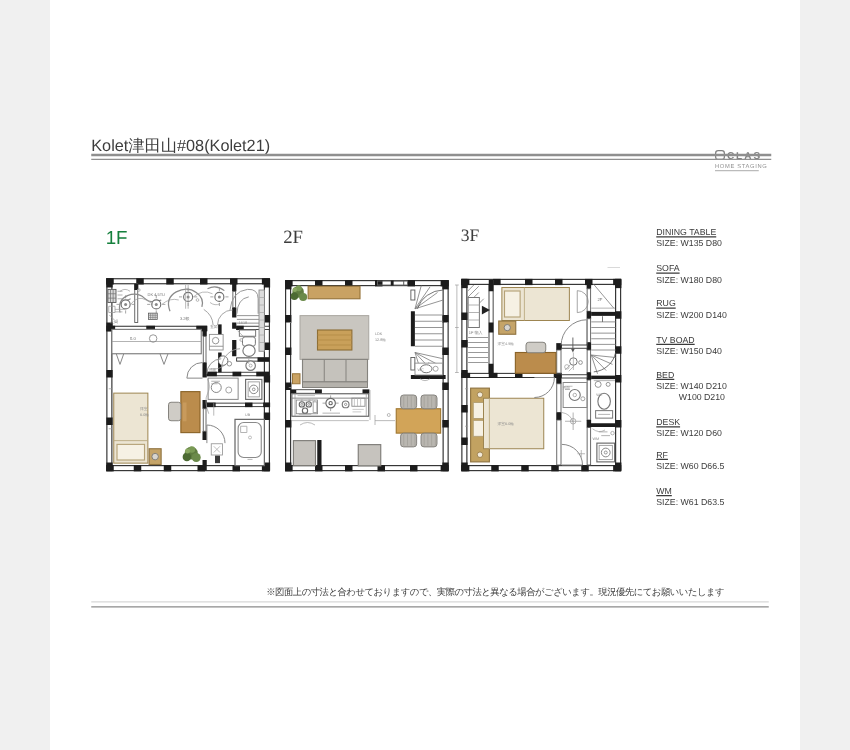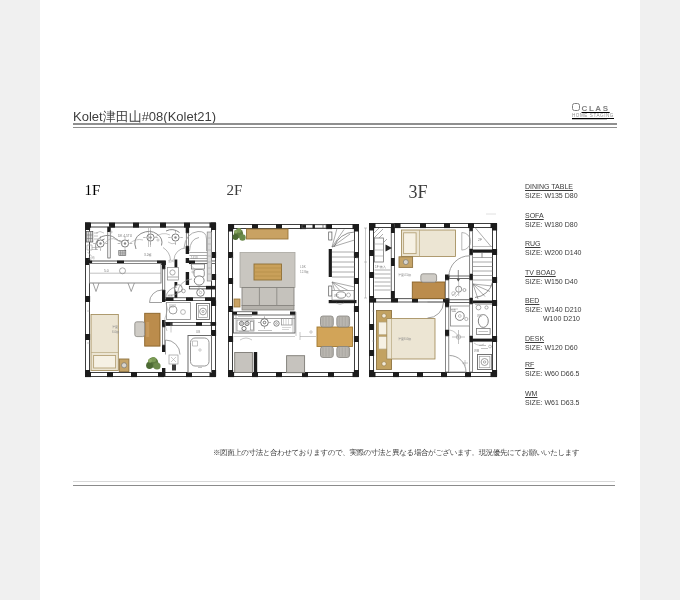--- a/index.html
+++ b/index.html
@@ -7,54 +7,54 @@
   #page{position:absolute;left:40px;top:0;width:600px;height:600px;background:#ffffff;}
   .abs{position:absolute;}
 </style>
 </head>
 <body>
 
 <div id="page"></div>
 
 <div class="abs" style="left:73px;top:108px;font-size:13px;color:#3d3d3d;">Kolet津田山#08(Kolet21)</div>
 
-<div class="abs" style="left:572px;top:103px;width:60px;text-align:left;text-decoration:underline;">
+<div class="abs" style="left:572px;top:120px;width:60px;text-align:left;">
   <div style="font-size:8px;font-weight:bold;color:#808080;letter-spacing:1.6px;line-height:8px;white-space:nowrap;"><span style="display:inline-block;width:5.5px;height:5.5px;border:1.4px solid #808080;border-radius:2.5px;margin-right:2px;"></span>CLAS</div>
   <div style="font-size:4.6px;color:#909090;letter-spacing:0.55px;line-height:6px;white-space:nowrap;border-bottom:0.5px solid #bbb;width:35px;">HOME STAGING</div>
 </div>
 
 <div class="abs" style="left:73px;top:123px;width:543.5px;height:1.5px;background:#8f8f8f;"></div>
 <div class="abs" style="left:73px;top:126.6px;width:543.5px;height:1.5px;background:#8f8f8f;"></div>
 
-<div class="abs" style="left:84.5px;top:181.5px;font-size:15px;color:#000000;font-family:Liberation Serif, serif;">1F</div>
+<div class="abs" style="left:84.5px;top:181.5px;font-size:15px;color:#15803d;font-family:Liberation Sans, sans-serif;">1F</div>
 
 <div class="abs" style="left:226.5px;top:181.5px;font-size:15px;color:#3c3c3c;font-family:'Liberation Serif',serif;">2F</div>
 
-<div class="abs" style="left:368.5px;top:181.5px;font-size:18px;color:#3c3c3c;font-family:'Liberation Serif',serif;margin-left:40px;">3F</div>
+<div class="abs" style="left:368.5px;top:181.5px;font-size:14px;color:#3c3c3c;font-family:'Liberation Serif',serif;">3F</div>
 
 <div class="abs" style="left:525px;top:182px;font-size:7px;line-height:9px;color:#3b3b3b;">
 
   <div style="margin-bottom:10.5px;"><span style="text-decoration:underline;">DINING TABLE</span><br>SIZE: W135 D80</div>
 
   <div style="margin-bottom:10.5px;"><span style="text-decoration:underline;">SOFA</span><br>SIZE: W180 D80</div>
 
   <div style="margin-bottom:10.5px;"><span style="text-decoration:underline;">RUG</span><br>SIZE: W200 D140</div>
 
   <div style="margin-bottom:10.5px;"><span style="text-decoration:underline;">TV BOAD</span><br>SIZE: W150 D40</div>
 
   <div style="margin-bottom:10.5px;"><span style="text-decoration:underline;">BED</span><br>SIZE: W140 D210<br><span style="margin-left:18px;">W100 D210</span></div>
 
   <div style="margin-bottom:8.5px;"><span style="text-decoration:underline;">DESK</span><br>SIZE: W120 D60</div>
 
   <div style="margin-bottom:10.5px;"><span style="text-decoration:underline;">RF</span><br>SIZE: W60 D66.5</div>
 
   <div><span style="text-decoration:underline;">WM</span><br>SIZE: W61 D63.5</div>
 </div>
 
-<div class="abs" style="left:213px;top:448px;font-size:7.5px;letter-spacing:-0.42px;color:#3b3b3b;text-align:center;">※図面上の寸法と合わせておりますので、実際の寸法と異なる場合がございます。現況優先にてお願いいたします</div>
+<div class="abs" style="left:213px;top:469px;font-size:7.5px;letter-spacing:-0.42px;color:#3b3b3b;text-align:center;">※図面上の寸法と合わせておりますので、実際の寸法と異なる場合がございます。現況優先にてお願いいたします</div>
 
 <div class="abs" style="left:73px;top:480.5px;width:542px;height:1px;background:#d8d8d8;"></div>
 <div class="abs" style="left:73px;top:485px;width:542px;height:1.2px;background:#8b8b8b;"></div>
 
 <svg class="abs" style="left:0;top:0;" width="680" height="600" viewBox="0 0 680 600">
 <g id="plan1f" stroke-linecap="butt">
 
 <g>
 <rect x="85.5" y="223" width="130" height="4" fill="#fff" stroke="#2a2a2a" stroke-width="0.9"></rect>
 <rect x="85.5" y="372.5" width="130" height="4" fill="#fff" stroke="#2a2a2a" stroke-width="0.9"></rect>

